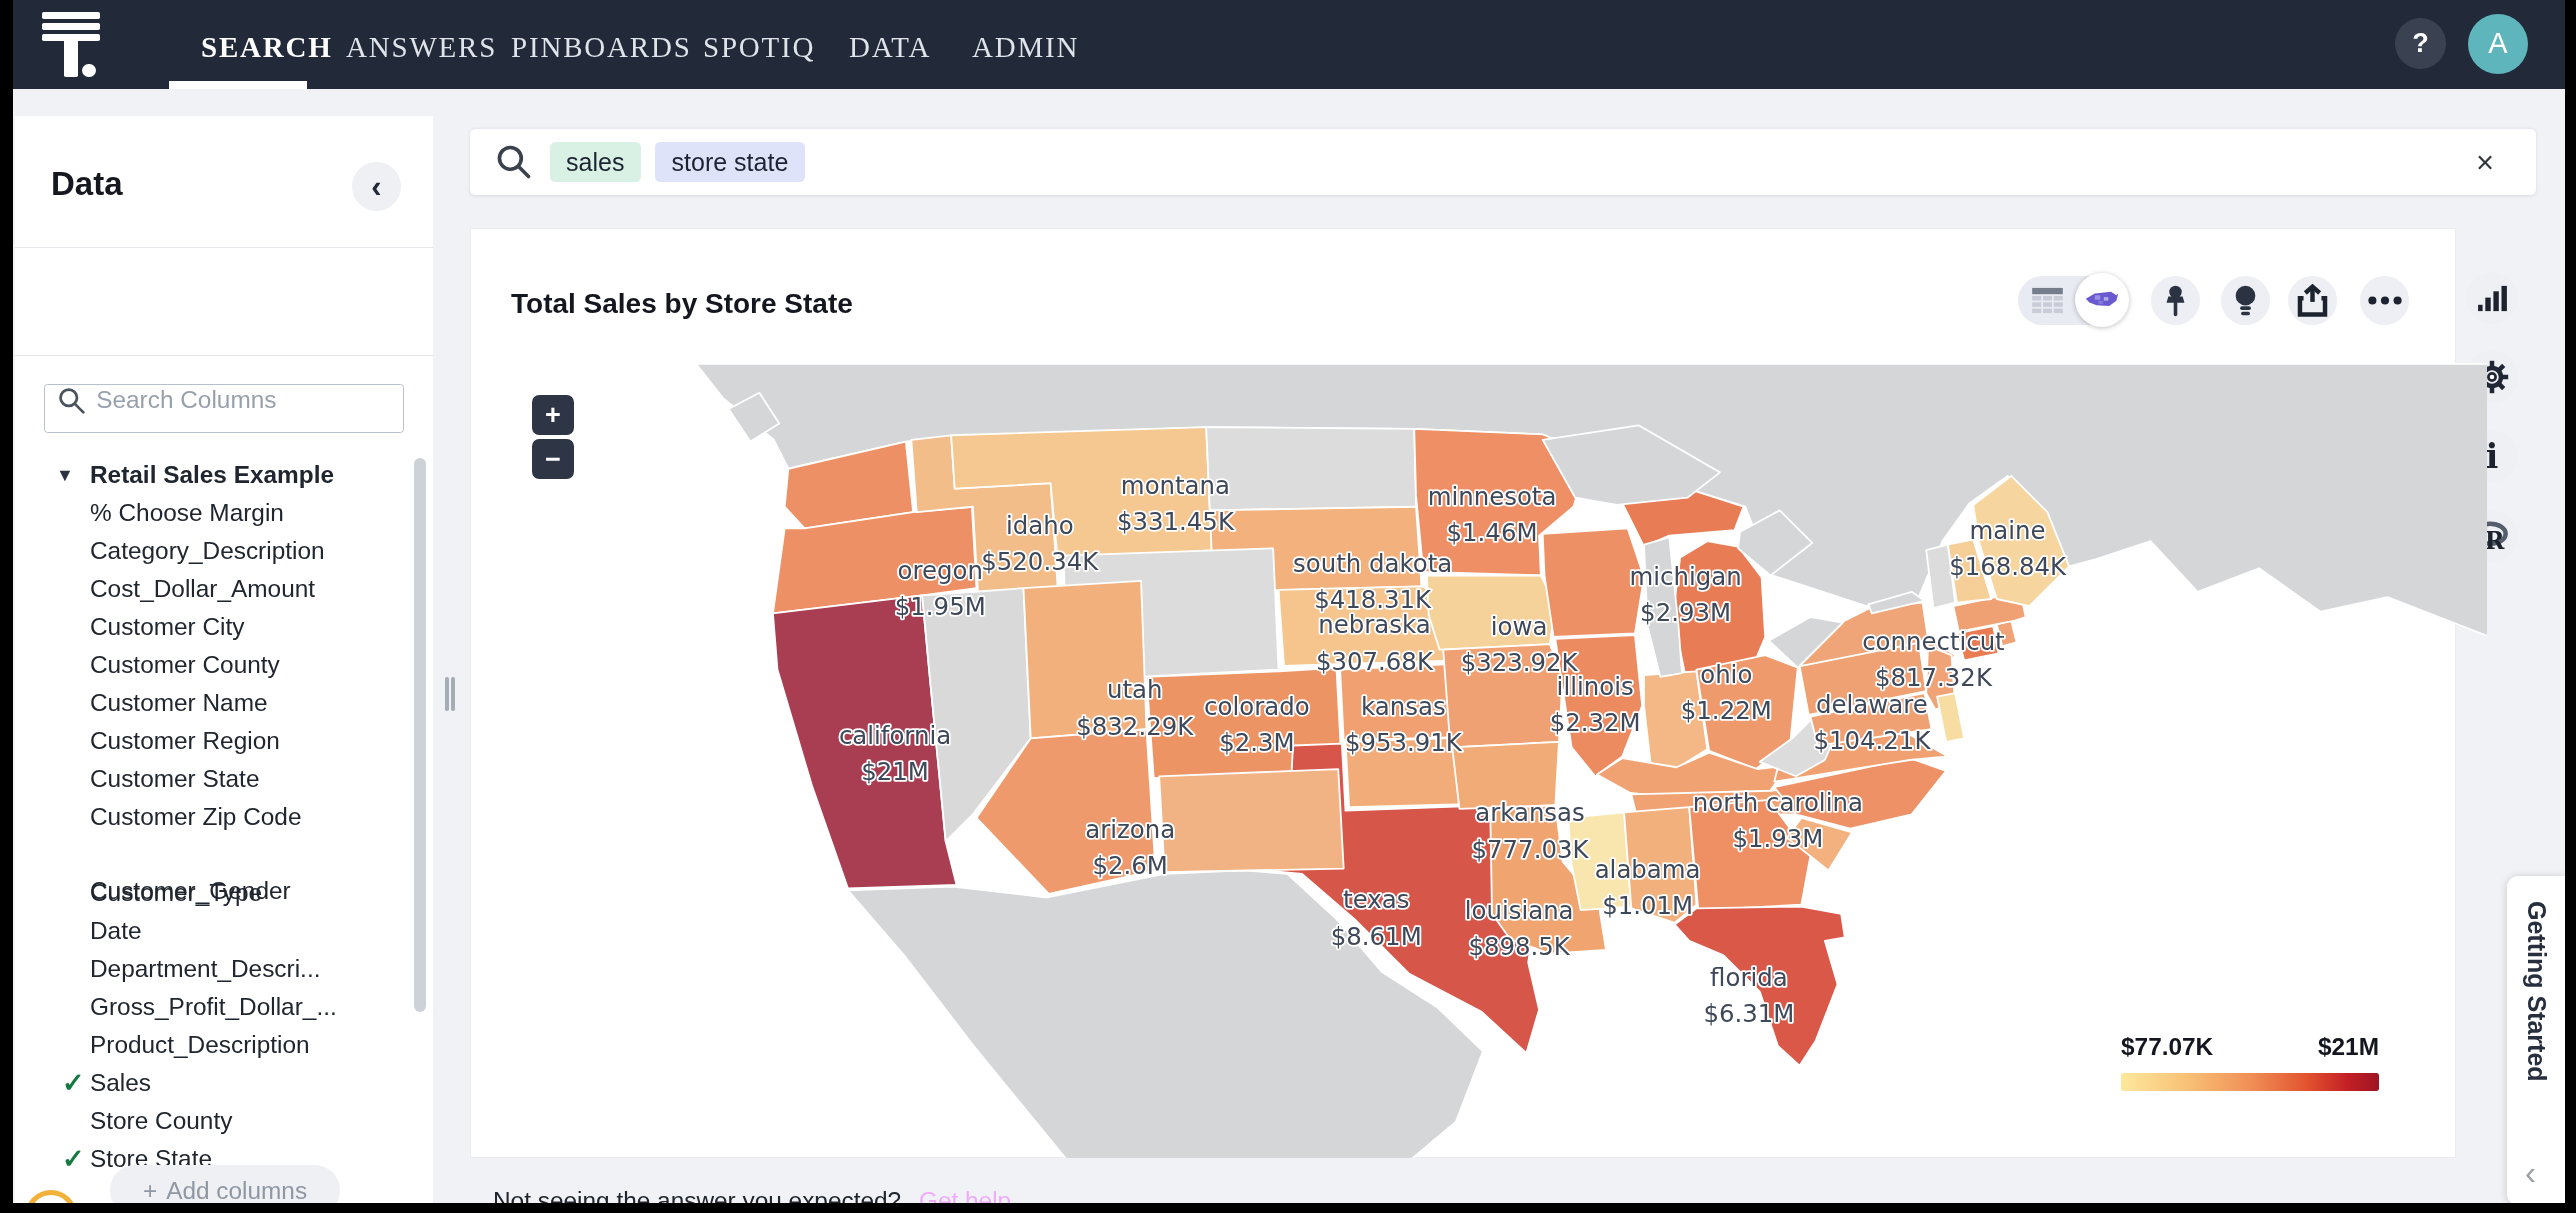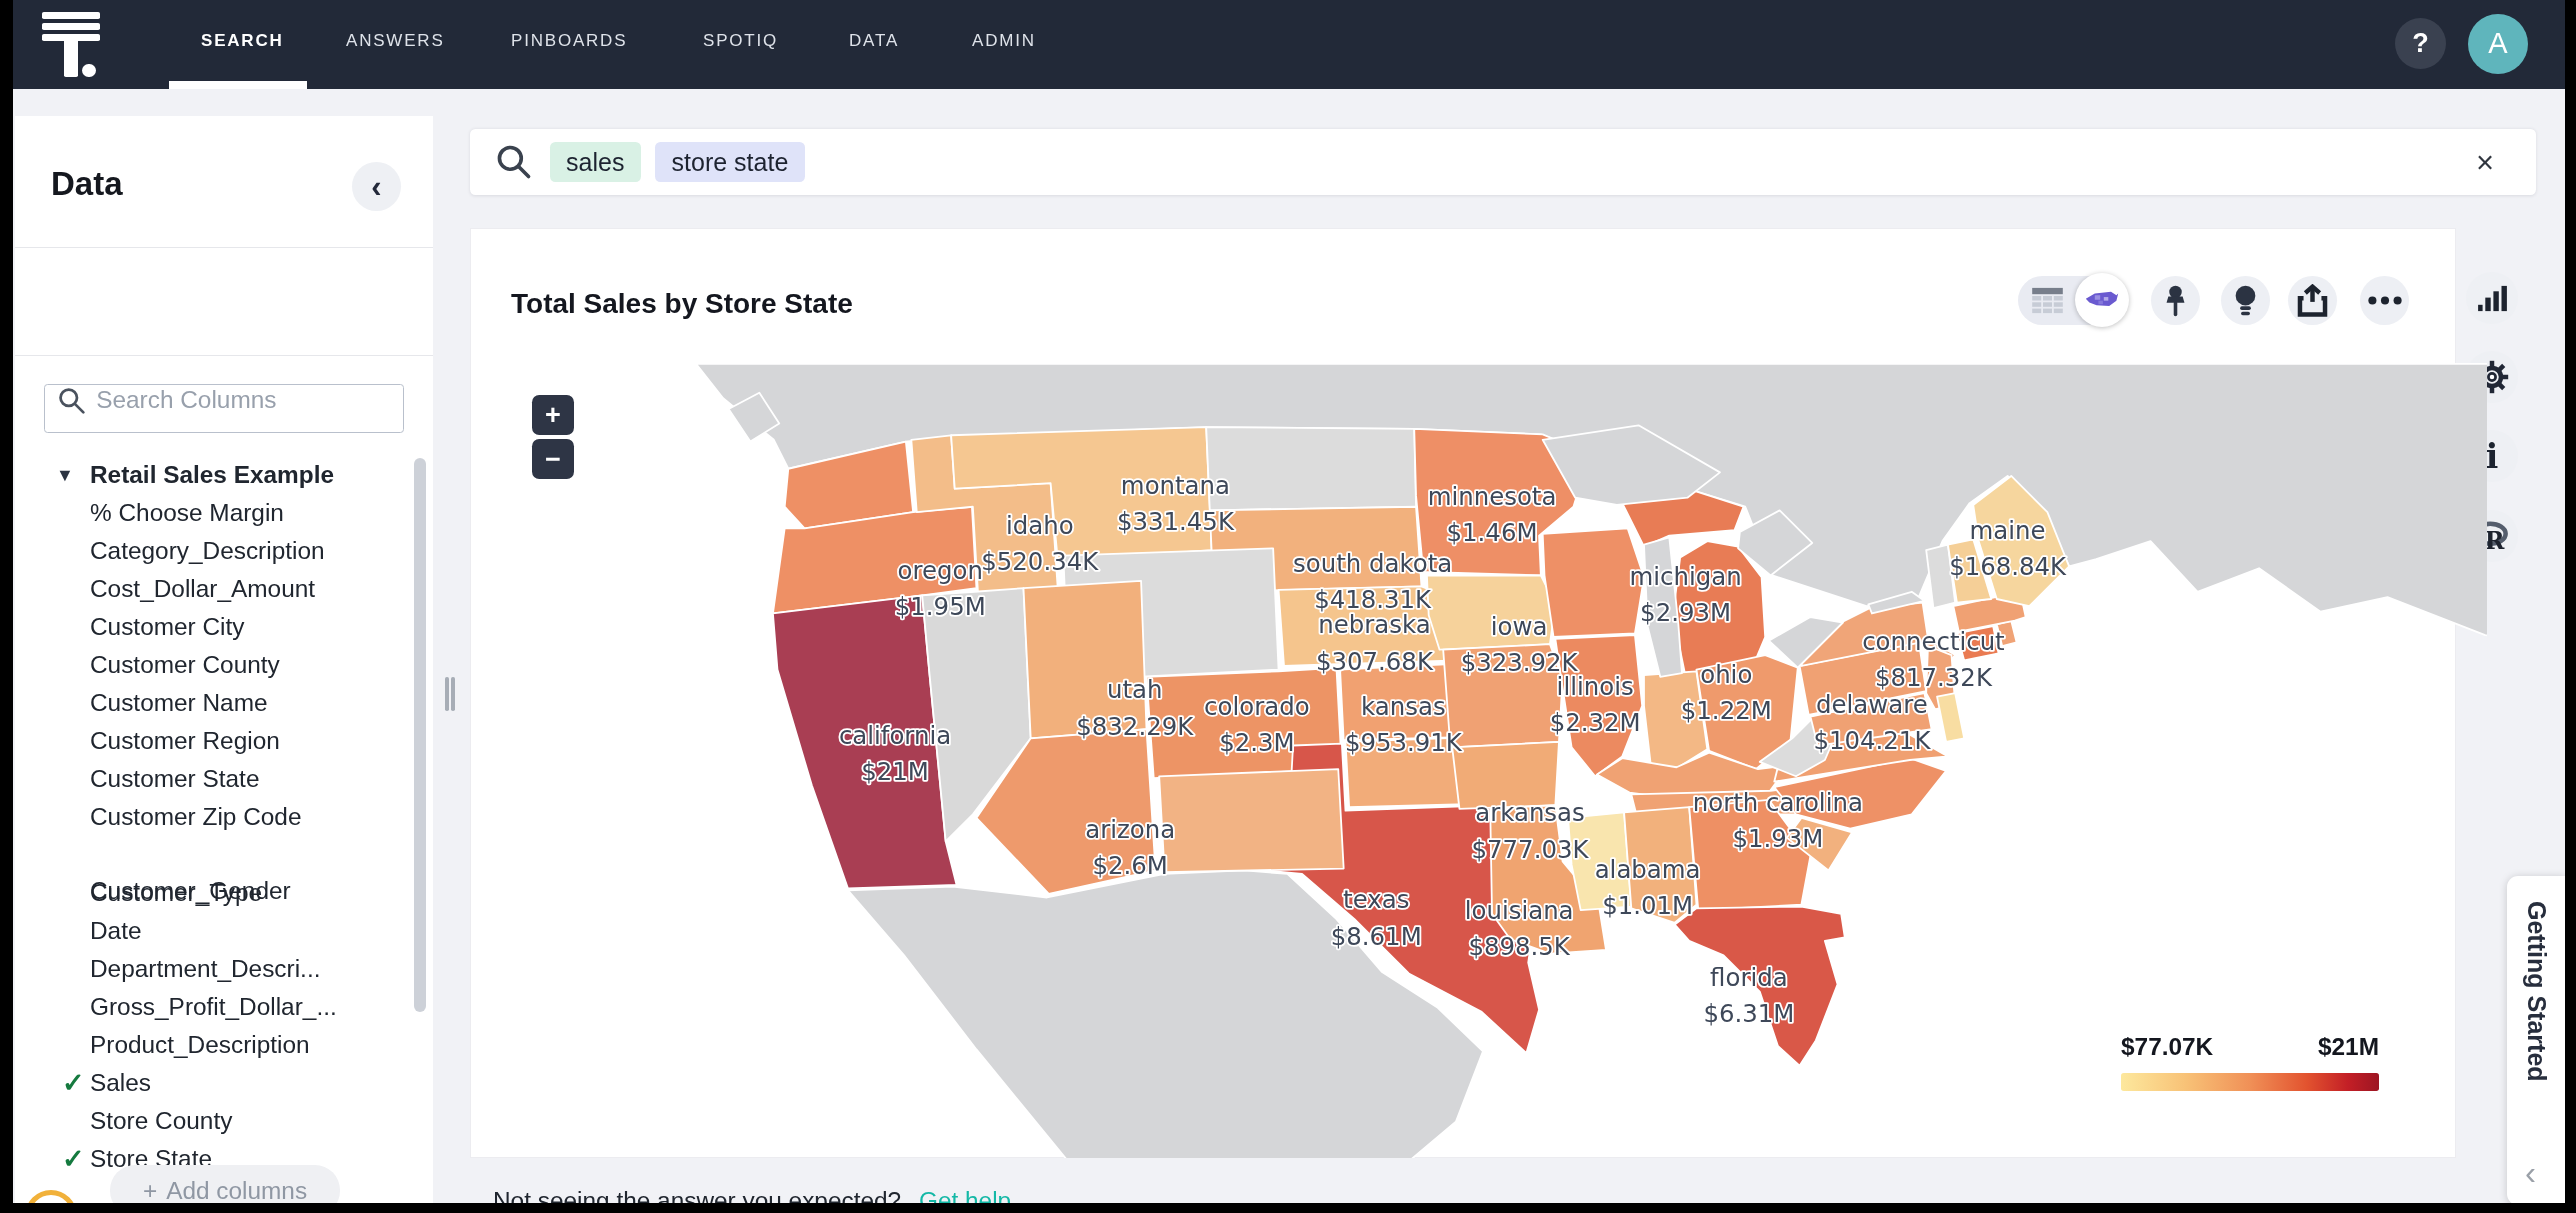--- a/index.html
+++ b/index.html
@@ -5,21 +5,21 @@
   html,body{margin:0;padding:0;background:#000;}
   .screen{position:relative;width:2576px;height:1214px;background:#000;overflow:hidden;
           font-family:"Liberation Sans",sans-serif;}
   .content-bg{position:absolute;left:12.7px;right:11px;top:89px;bottom:11px;background:#f1f2f6;}
   
   .topnav{position:absolute;left:0;top:0;width:100%;height:89px;background:#222938;}
   .logo{position:absolute;left:42px;top:11.8px;width:58px;height:65px;}
   .logo .bar{position:absolute;left:0;width:58px;height:7.2px;background:#fff;border-radius:1.8px;}
   .logo .stem{position:absolute;left:22px;top:27px;width:13.6px;height:38px;background:#fff;border-radius:1.8px;}
   .logo .dot{position:absolute;left:40px;top:52px;width:13.6px;height:13.6px;background:#fff;border-radius:50%;}
-  .nav-item{position:absolute;top:31px;font-family:Liberation Sans, sans-serif;font-size:17px;
+  .nav-item{position:absolute;top:31px;font-family:Liberation Serif, serif;font-size:29px;
             letter-spacing:1.8px;color:#dfe3ea;cursor:pointer;}
   .nav-item.active{color:#fff;font-weight:bold;}
   .nav-underline{position:absolute;left:169px;top:81px;width:138px;height:8.1px;background:#fff;}
   .help-circle{position:absolute;left:2395px;top:18px;width:51px;height:51px;border-radius:50%;
                background:#3a4150;color:#fff;font-size:27px;font-weight:bold;display:flex;
                align-items:center;justify-content:center;}
   .avatar{position:absolute;left:2468px;top:13.6px;width:60px;height:60px;border-radius:50%;
           background:#5fb5bc;color:#fff;font-size:29px;display:flex;align-items:center;justify-content:center;}
   
   .sidebar{position:absolute;left:14.5px;top:116px;width:418px;bottom:11px;background:#fff;}
@@ -85,21 +85,21 @@
   .legend-bar{position:absolute;left:2121px;top:1073px;width:258px;height:18px;border-radius:2.7px;
               background:linear-gradient(90deg,#fde89d 0%,#f8c277 25%,#f09057 50%,#e2532f 72%,#c31f26 88%,#9d1523 100%);}
   
   .gs-tab{position:absolute;left:2507px;top:876px;width:58px;height:329px;background:#fff;
           border-radius:11px 0 0 11px;box-shadow:0 1.8px 9px rgba(0,0,0,.18);cursor:pointer;}
   .gs-text{position:absolute;left:14.5px;top:25px;writing-mode:vertical-rl;font-size:25px;font-weight:bold;
            color:#272e3d;white-space:nowrap;}
   .gs-chevron{position:absolute;left:18px;bottom:12.7px;font-size:33px;color:#9aa0a8;}
   
   .footer-hint{position:absolute;left:493px;top:1187px;height:16.3px;overflow:hidden;font-size:24.4px;color:#20262f;}
-  .footer-hint .link{color:#14b8a6;margin-left:11px;}
+  .footer-hint .link{color:#f0abfc;margin-left:11px;}
   
   .frame{position:absolute;background:#000;z-index:50;}
   .frame.left{left:0;top:0;width:12.7px;height:1214px;}
   .frame.right{left:2565px;top:0;width:11px;height:1214px;}
   .frame.bottom{left:0;top:1203px;width:2576px;height:11px;}
 </style>
 </head>
 <body>
 
 <div class="screen">

